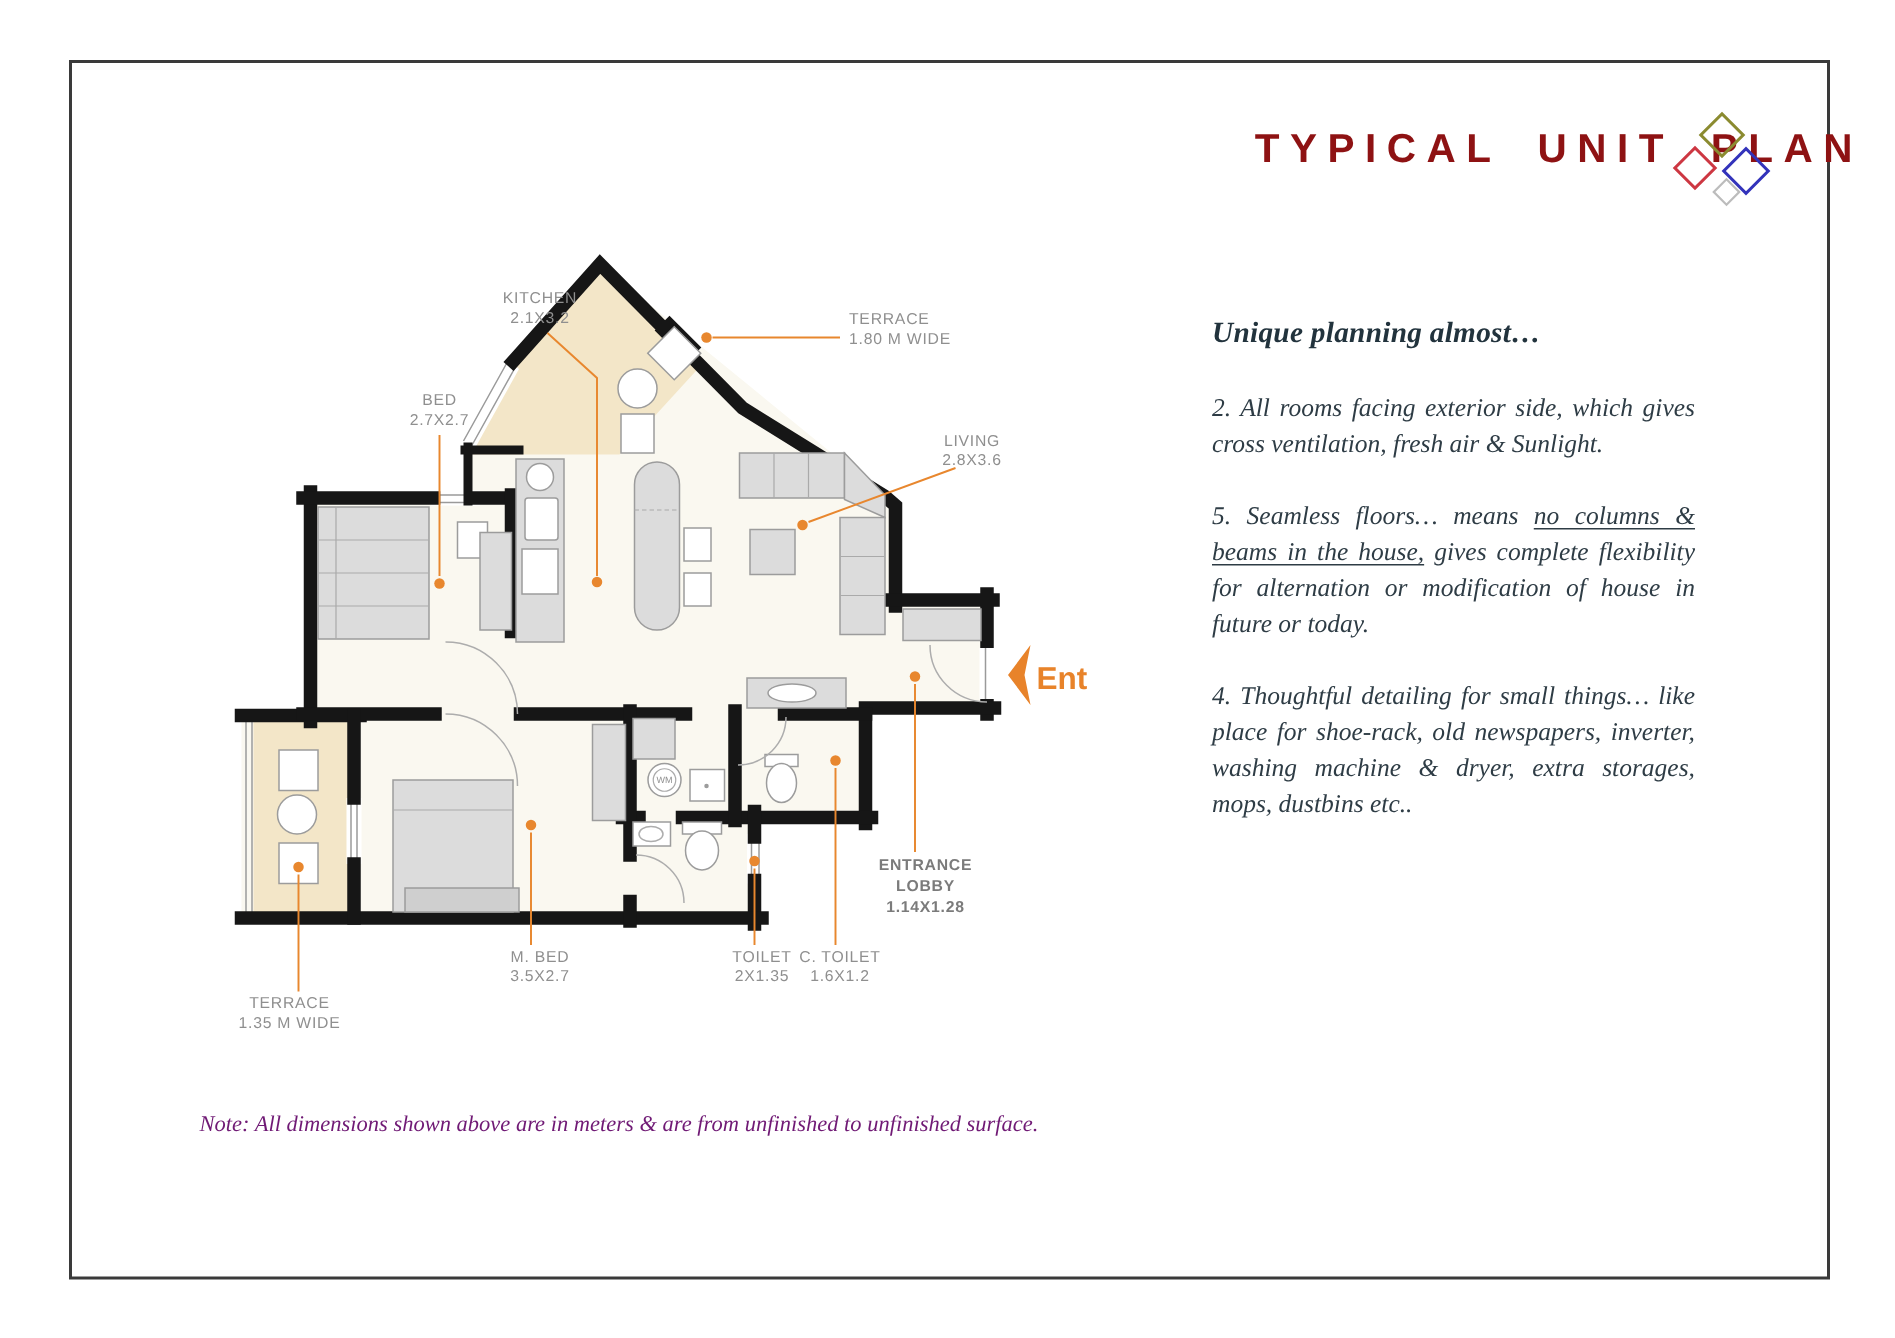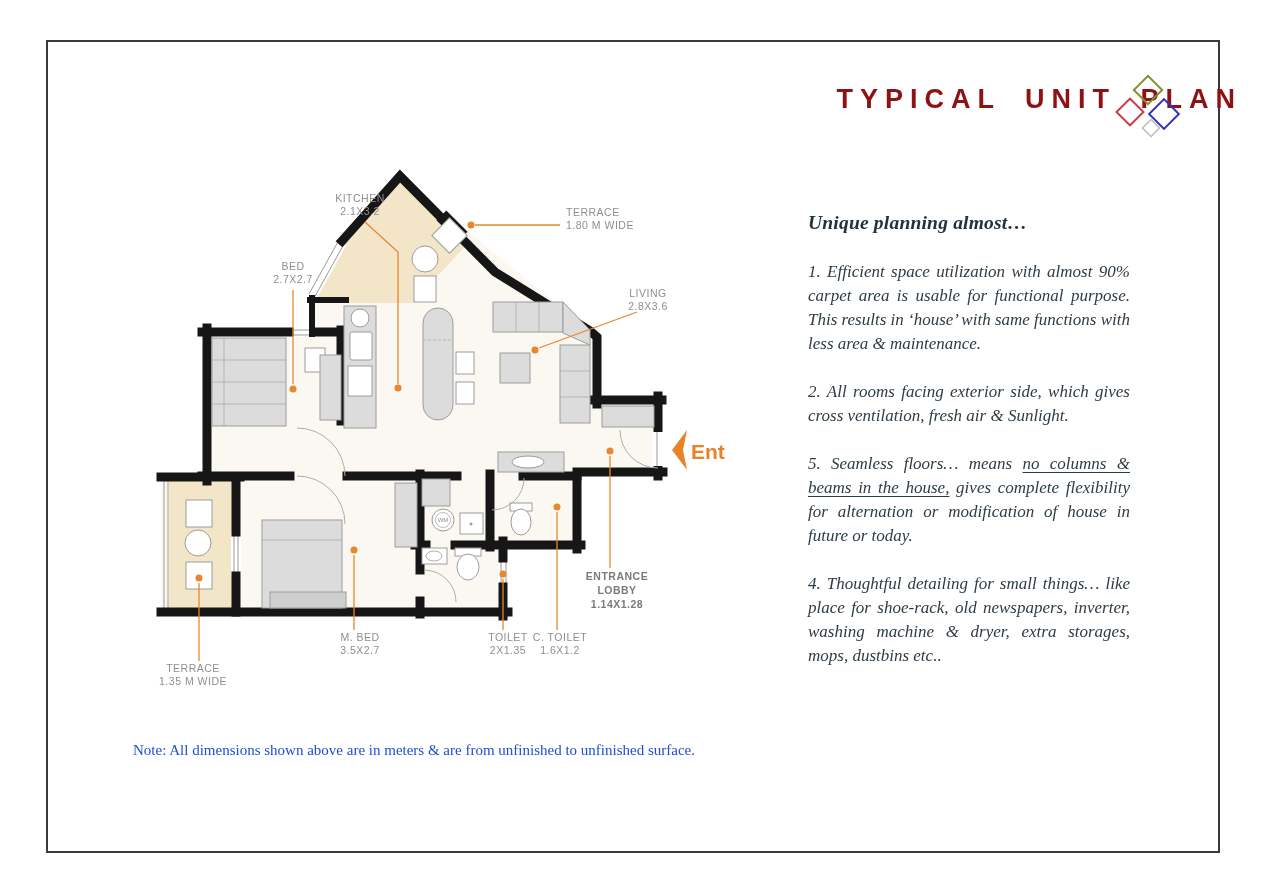--- a/index.html
+++ b/index.html
@@ -12,21 +12,21 @@
     font-family:"Liberation Sans",sans-serif;font-weight:bold;font-size:27px;
     letter-spacing:7px;word-spacing:10px;color:#8e1213;}
   #logo{position:absolute;left:1112px;top:66px;}
   #concept{position:absolute;left:808px;top:212px;width:322px;
     font-family:"Liberation Serif",serif;font-style:italic;color:#2e3c45;}
   #concept h3{margin:0 0 26px 0;font-size:19.5px;font-weight:bold;color:#22333d;
     letter-spacing:0.2px;}
   #concept p{margin:0 0 24px 0;font-size:17px;line-height:24px;text-align:justify;}
   #concept p u{text-underline-offset:3px;}
   #note{position:absolute;left:133px;top:742px;width:700px;
-    font-family:"Liberation Serif",serif;font-size:15px;color:#1d4ed8;}
+    font-family:"Liberation Serif",serif;font-style:italic;font-size:15px;color:#701a75;}
   #planwrap{position:absolute;left:130px;top:150px;width:620px;height:560px;text-align:right;}
   .lbl{font-family:"Liberation Sans",sans-serif;font-size:10.5px;fill:#8f8f8f;
     letter-spacing:0.5px;}
   .lblb{font-family:"Liberation Sans",sans-serif;font-size:10.5px;fill:#7b7b7b;
     font-weight:bold;letter-spacing:0.5px;}
   .entlbl{font-family:"Liberation Sans",sans-serif;font-size:21px;fill:#e8832a;
     font-weight:bold;}
   .wmlbl{font-family:"Liberation Sans",sans-serif;font-size:6px;fill:#8f8f8f;}
   .wall{stroke:#161616;stroke-width:9;fill:none;stroke-linecap:square;}
   .wall6{stroke:#161616;stroke-width:6;fill:none;stroke-linecap:square;}
@@ -50,21 +50,20 @@
 
   <svg id="logo" width="72" height="76" viewBox="0 0 72 76">
     <rect x="26" y="14" width="20" height="20" fill="none" stroke="#8b8b30" stroke-width="2" transform="rotate(45 36 24)"></rect>
     <rect x="8.5" y="36.5" width="19" height="19" fill="none" stroke="#cd3742" stroke-width="2" transform="rotate(45 18 46)"></rect>
     <rect x="41.5" y="37.5" width="21" height="21" fill="none" stroke="#3333bb" stroke-width="2" transform="rotate(45 52 48)"></rect>
     <rect x="33" y="56" width="12" height="12" fill="none" stroke="#bcbcbc" stroke-width="1.5" transform="rotate(45 39 62)"></rect>
   </svg>
 
   <div id="concept">
     <h3>Unique planning almost…</h3>
-    <p><span>1. Efficient space utilization with almost 90% carpet area is usable for functional purpose. This results in ‘house’ with same functions with less area &amp; maintenance.</span><u></u><span></span></p>
     <p><span>2. All rooms facing exterior side, which gives cross ventilation, fresh air &amp; Sunlight.</span><u></u><span></span></p>
     <p><span>5. Seamless floors… means </span><u>no columns &amp; beams in the house,</u><span> gives complete flexibility for alternation or modification of house in future or today.</span></p>
     <p><span>4. Thoughtful detailing for small things… like place for shoe-rack, old newspapers, inverter, washing machine &amp; dryer, extra storages, mops, dustbins etc..</span><u></u><span></span></p>
   </div>
 
   <div id="note">Note: All dimensions shown above are in meters &amp; are from unfinished to unfinished surface.</div>
 
   <div id="planwrap">
   <svg width="620" height="560" viewBox="130 150 620 560">
 

